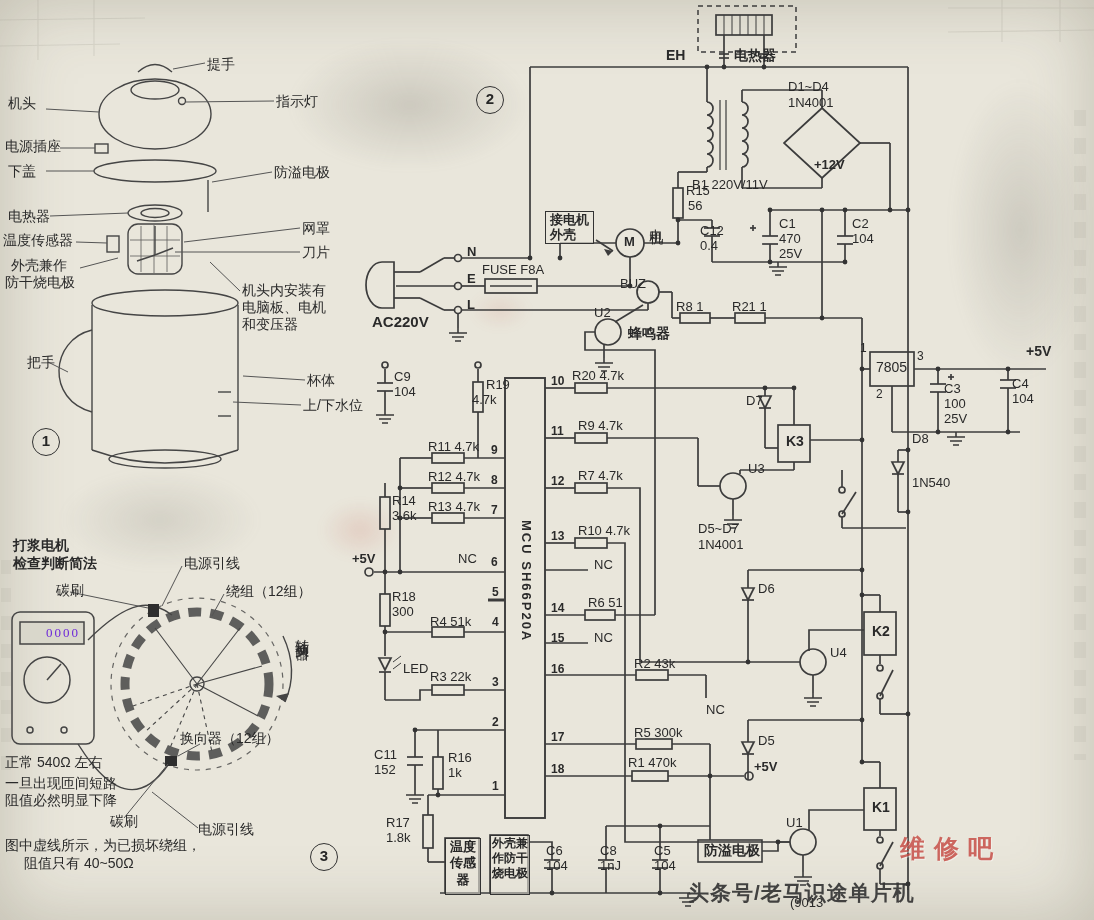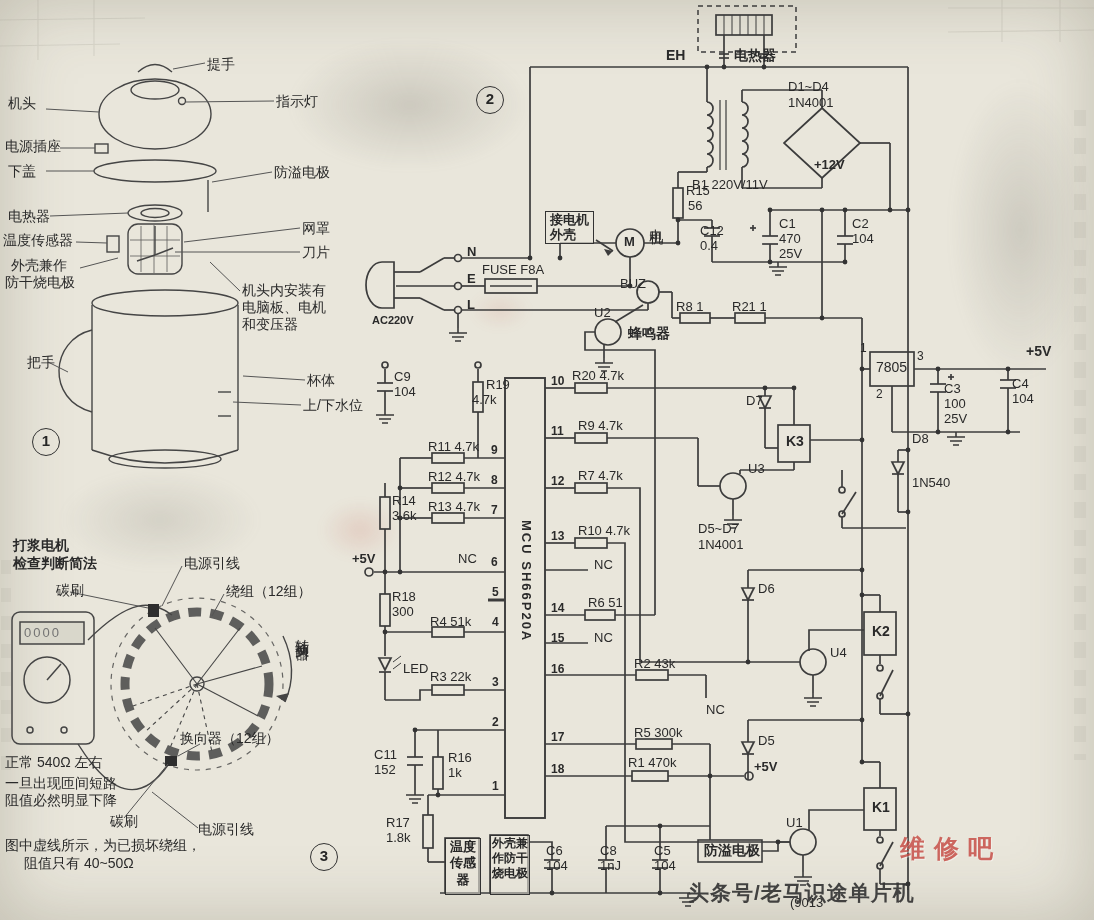--- a/index.html
+++ b/index.html
@@ -4,35 +4,35 @@
 <style>
   html,body{margin:0;padding:0;background:#d8d4c8;}
   #canvas{
     position:relative;width:1094px;height:920px;overflow:hidden;
     background:#e9e6db;
     box-shadow: inset 0 0 70px rgba(95,88,70,.28);
     font-family:"Liberation Sans","DejaVu Sans",sans-serif;
     color:#262626;
   }
   .lb{position:absolute;font-size:14px;line-height:1.12;white-space:nowrap;color:#2a2a2a;}
-  .s12{font-size:12px}.s13{font-size:13px}.s15{font-size:11px}
+  .s12{font-size:12px}.s13{font-size:13px}.s15{font-size:15px}
   .b{font-weight:bold}
   .vert{writing-mode:vertical-rl;letter-spacing:2px;}
   .circ{position:absolute;width:26px;height:26px;border:1.7px solid #333;border-radius:50%;
         text-align:center;line-height:24px;font-size:15px;font-weight:bold;}
   .boxed{border:1.5px solid #333;padding:1px 4px;background:rgba(233,230,219,.6);}
   .cbox{position:absolute;border:1.6px solid #333;text-align:center;font-weight:bold;
         background:rgba(233,230,219,.55);}
   .cbox div{line-height:1.25;}
   .blot{position:absolute;filter:blur(5px);pointer-events:none;}
   #wm-red{position:absolute;color:#c64a43;font-weight:bold;font-size:25px;letter-spacing:9px;
           opacity:.82;text-shadow:1px 1px 0 rgba(255,255,255,.5);}
   #wm-bottom{position:absolute;font-size:21px;font-weight:bold;color:#353535;letter-spacing:1px;opacity:.92;}
-  #meter-display{position:absolute;width:56px;text-align:left;font-family:Liberation Sans, sans-serif;
-                 font-size:13px;letter-spacing:2px;color:#737373;}
+  #meter-display{position:absolute;width:56px;text-align:right;font-family:Liberation Serif, serif;
+                 font-size:13px;letter-spacing:2px;color:#6d28d9;}
   svg{position:absolute;left:0;top:0;}
 </style>
 </head>
 <body>
 
 <div id="canvas">
 
   <div class="blot" style="left:290px;top:40px;width:240px;height:130px;background:radial-gradient(closest-side,rgba(118,115,104,.25),transparent);"></div>
   <div class="blot" style="left:60px;top:470px;width:200px;height:100px;background:radial-gradient(closest-side,rgba(118,115,104,.18),transparent);"></div>
   <div class="blot" style="left:950px;top:80px;width:140px;height:300px;background:radial-gradient(closest-side,rgba(110,108,98,.22),transparent);"></div>

